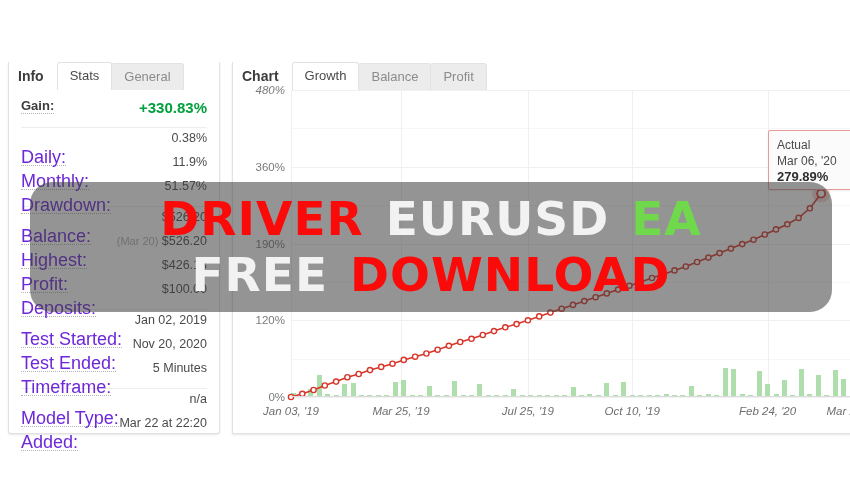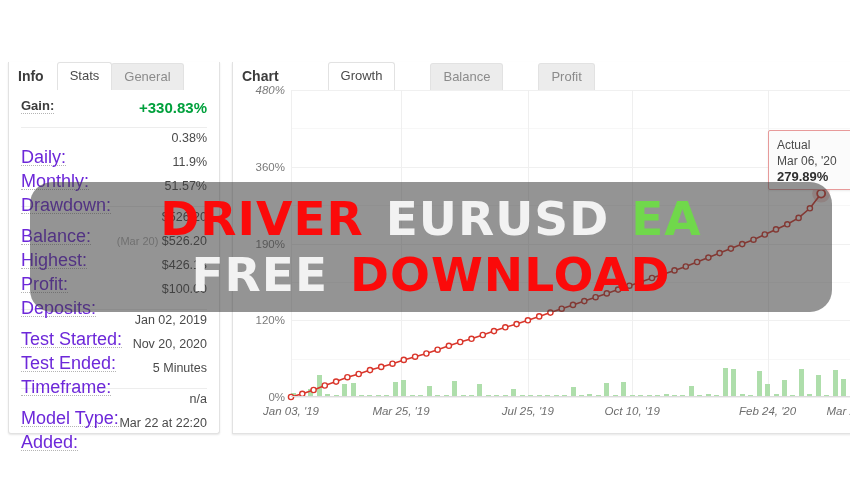--- a/index.html
+++ b/index.html
@@ -62,21 +62,21 @@
   .muted{color:#b0b0b0;font-size:11px;}
   .green{color:#00a03c;}
   
   #chart-card{
     position:absolute;left:232px;top:62px;width:624px;height:372px;
     background:#ffffff;border:1px solid #e2e2e2;border-top:none;
     box-sizing:border-box;box-shadow:0 1px 2px rgba(0,0,0,.10);
   }
   #chart-tabs{
     position:absolute;left:232px;top:62px;height:28px;
-    display:flex;align-items:flex-end;gap:36px;
+    display:flex;align-items:flex-end;
   }
   #plot{
     position:absolute;left:58px;top:28px;right:0;bottom:36px;
   }
   .ylab{
     position:absolute;right:calc(100% + 6px);font-size:11.5px;color:#7a7a7a;
     white-space:nowrap;transform:translateY(-50%);
   }
   .gridh{position:absolute;left:0;right:0;height:1px;background:#f0f0f0;}
   .gridv{position:absolute;top:0;bottom:0;width:1px;background:#efefef;}

